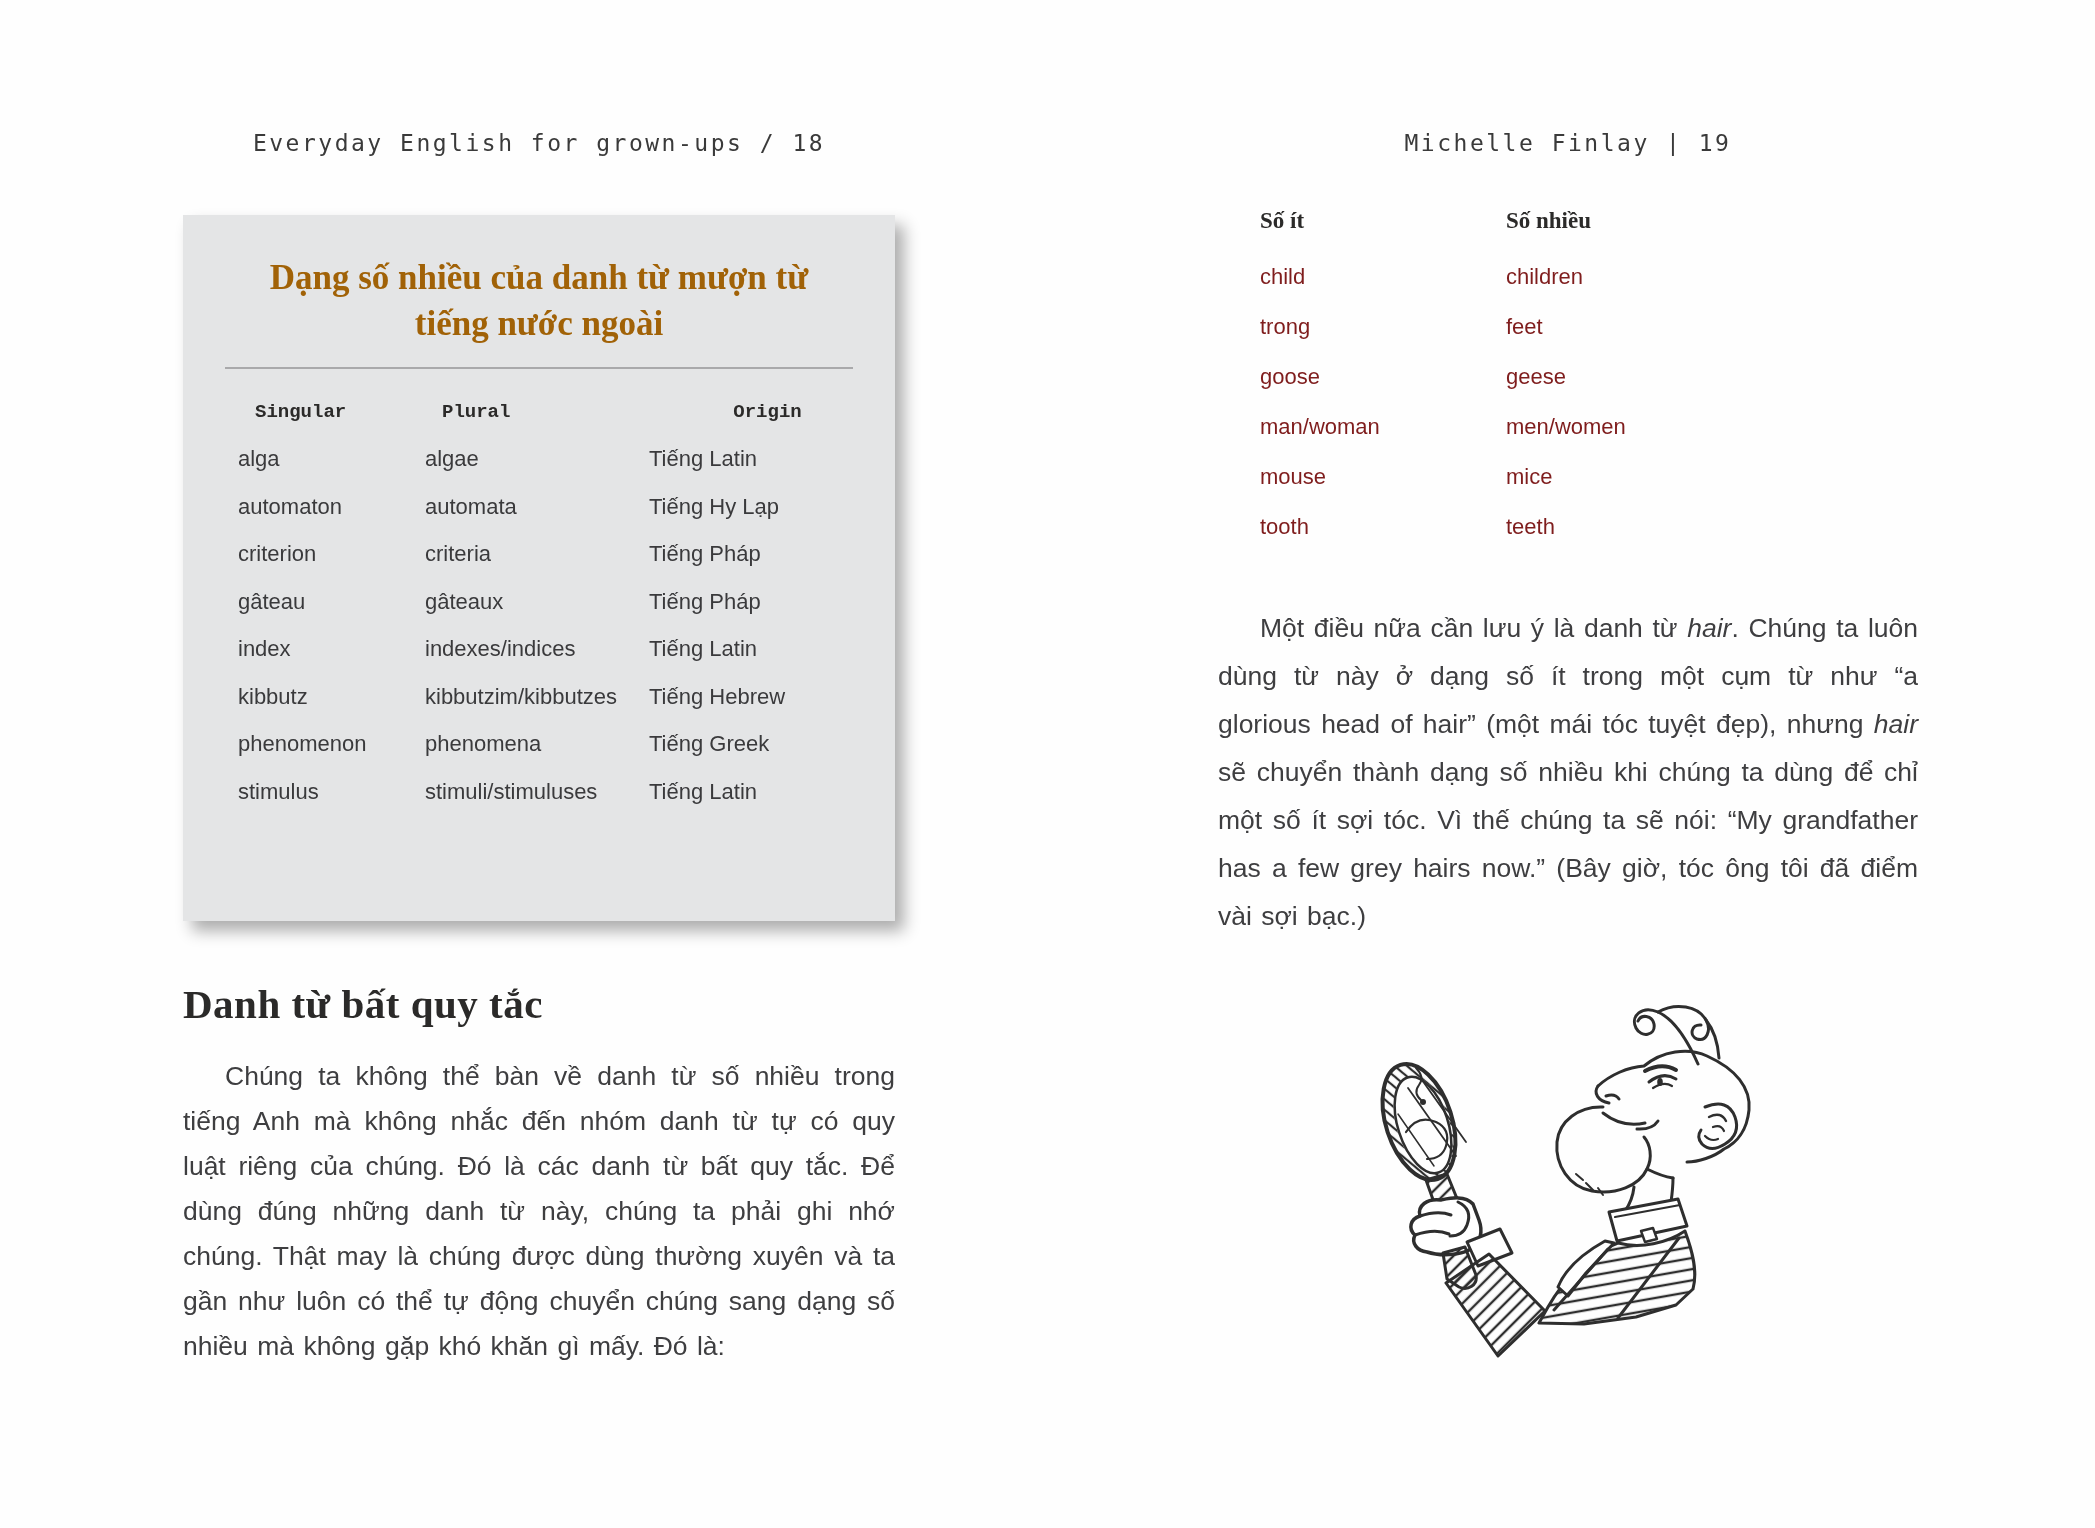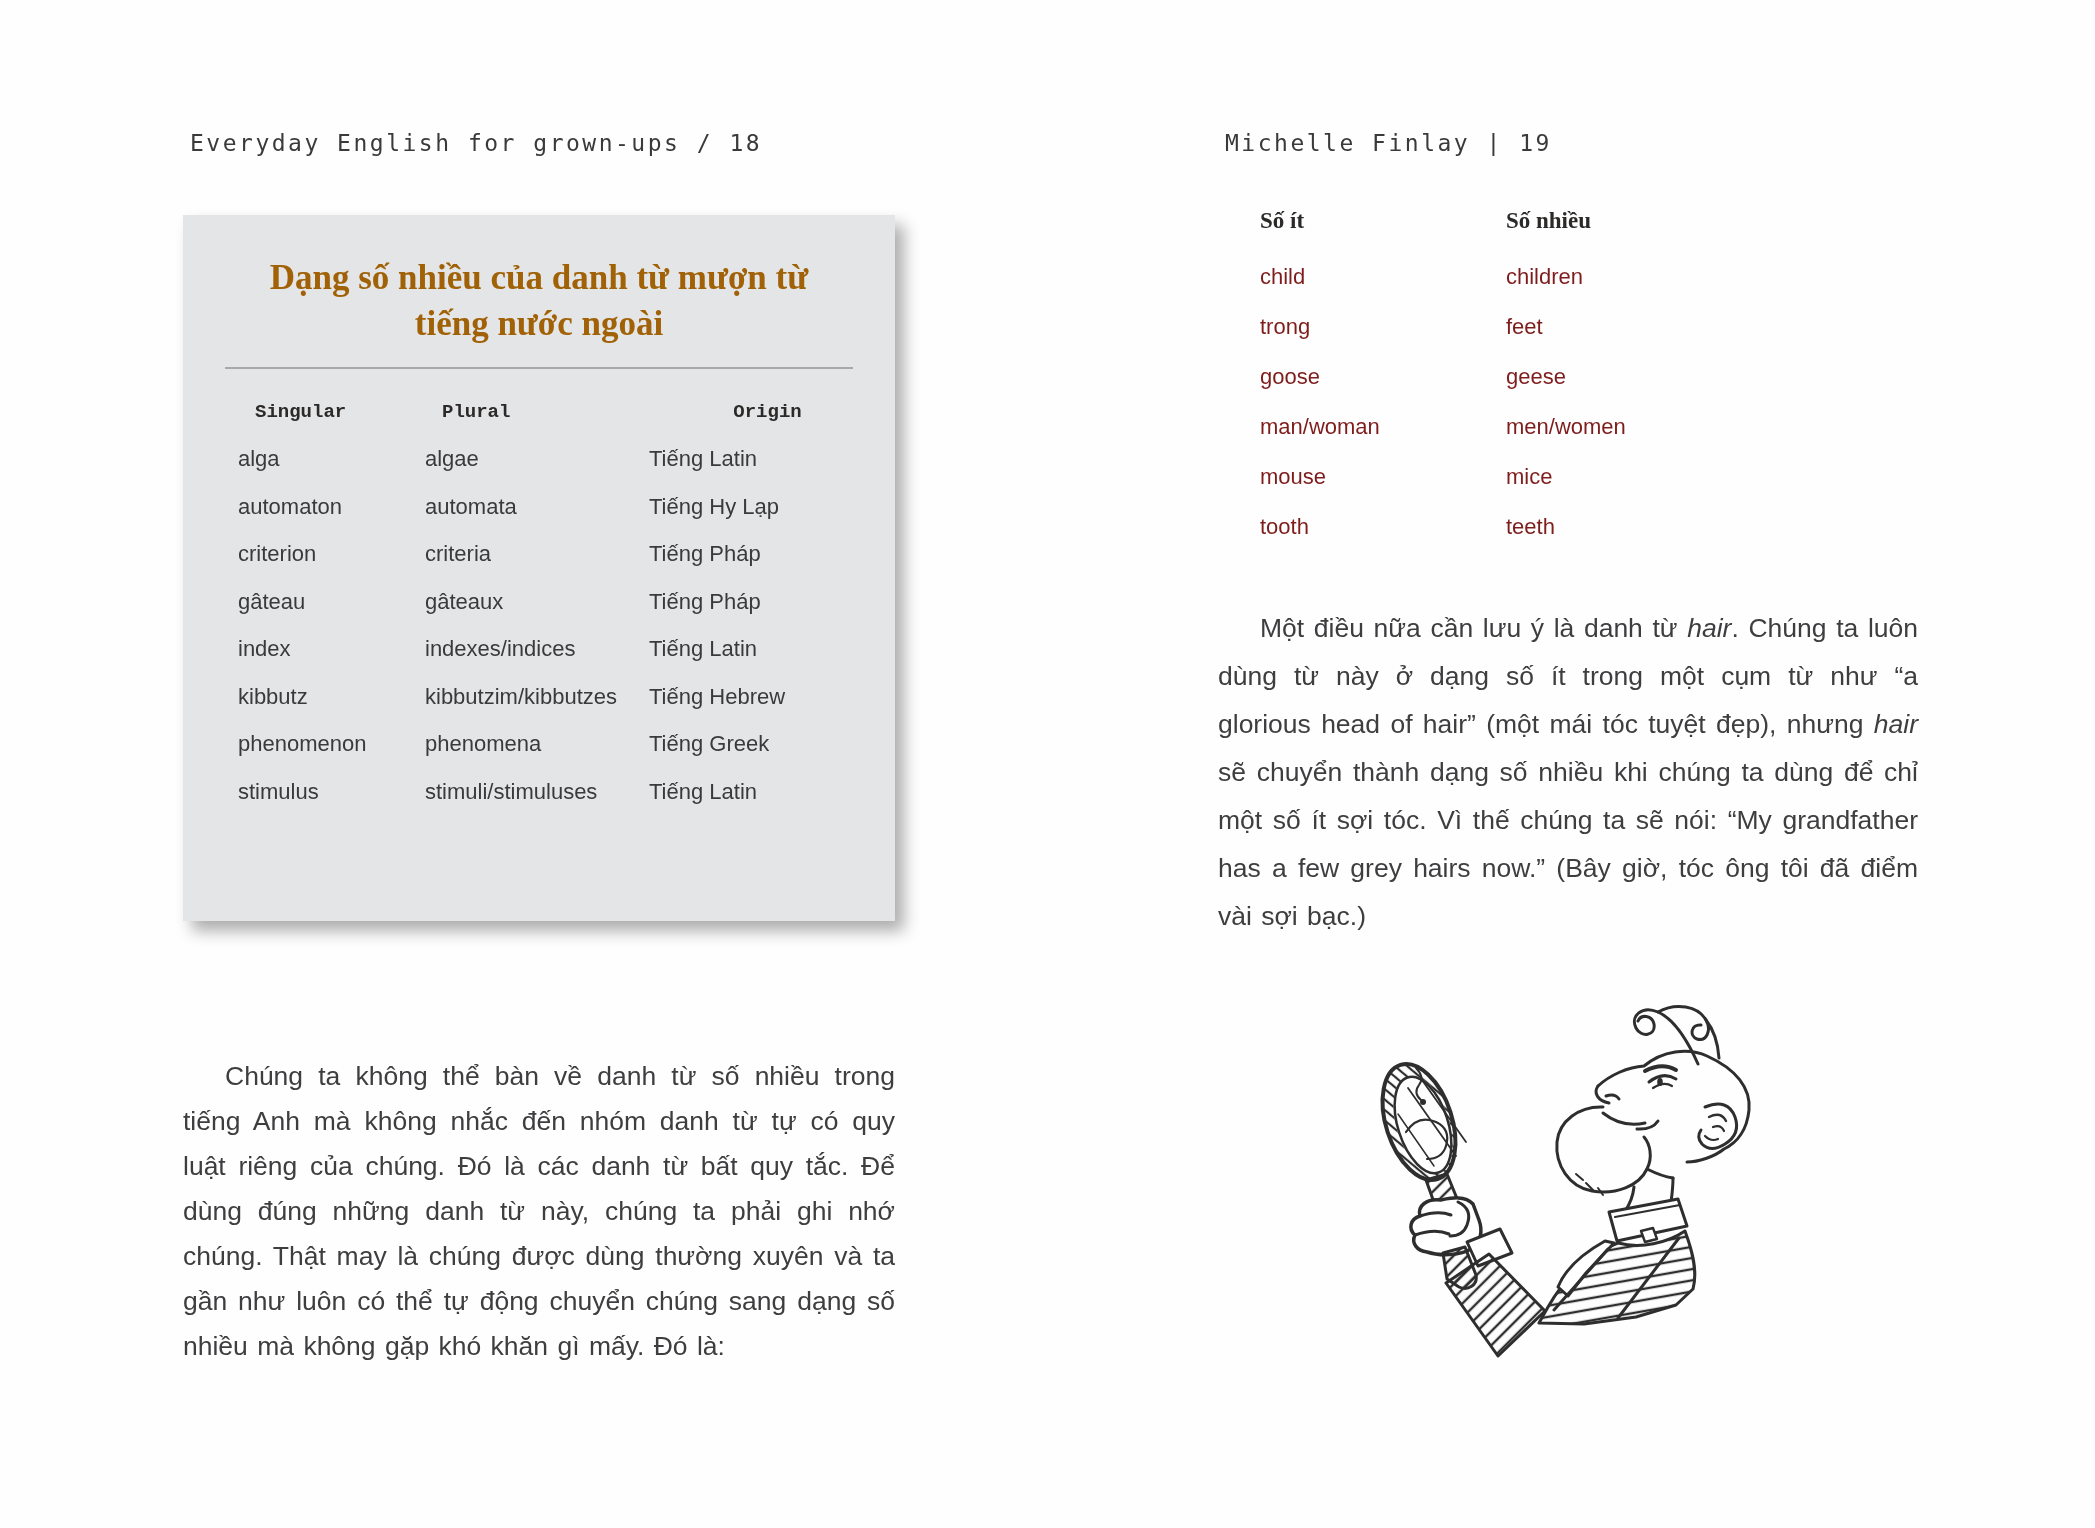--- a/index.html
+++ b/index.html
@@ -5,21 +5,21 @@
   html,body{margin:0;padding:0;background:#ffffff;}
   .canvas{
     position:relative;width:2095px;height:1528px;background:#fefefe;
     font-family:"Liberation Sans",sans-serif;color:#3e3e40;overflow:hidden;
   }
   .page{position:absolute;top:0;height:100%;}
   .page-left{left:183px;width:712px;}
   .page-right{left:1218px;width:700px;}
 
   .running-head{
-    position:absolute;top:130px;left:7px;width:100%;
+    position:absolute;top:130px;left:0;width:100%;text-align:center;
     font-family:"DejaVu Sans Mono",monospace;font-size:23px;letter-spacing:2.5px;
     color:#3a3a3a;white-space:nowrap;
   }
 
   
   .card{
     position:absolute;top:215px;left:0;width:100%;height:706px;box-sizing:border-box;
     background:#e4e5e6;box-shadow:9px 10px 15px rgba(0,0,0,0.32);
   }
   .card-title{
@@ -111,20 +111,21 @@
         <div class="c">phenomenon</div>
         <div class="c">phenomena</div>
         <div class="c">Tiếng Greek</div>
 
         <div class="c">stimulus</div>
         <div class="c">stimuli/stimuluses</div>
         <div class="c">Tiếng Latin</div>
       </div>
     </div>
 
+    <h2 class="section-heading">Danh từ bất quy tắc</h2>
     <p class="body-par left-par">Chúng ta không thể bàn về danh từ số nhiều trong tiếng Anh mà không nhắc đến nhóm danh từ tự có quy luật riêng của chúng. Đó là các danh từ bất quy tắc. Để dùng đúng những danh từ này, chúng ta phải ghi nhớ chúng. Thật may là chúng được dùng thường xuyên và ta gần như luôn có thể tự động chuyển chúng sang dạng số nhiều mà không gặp khó khăn gì mấy. Đó là:</p>
   </section>
 
   <section class="page page-right">
     <div class="running-head">Michelle Finlay | 19</div>
 
     <div class="sp-list">
       <div class="h">Số ít</div>
       <div class="h">Số nhiều</div>
 

